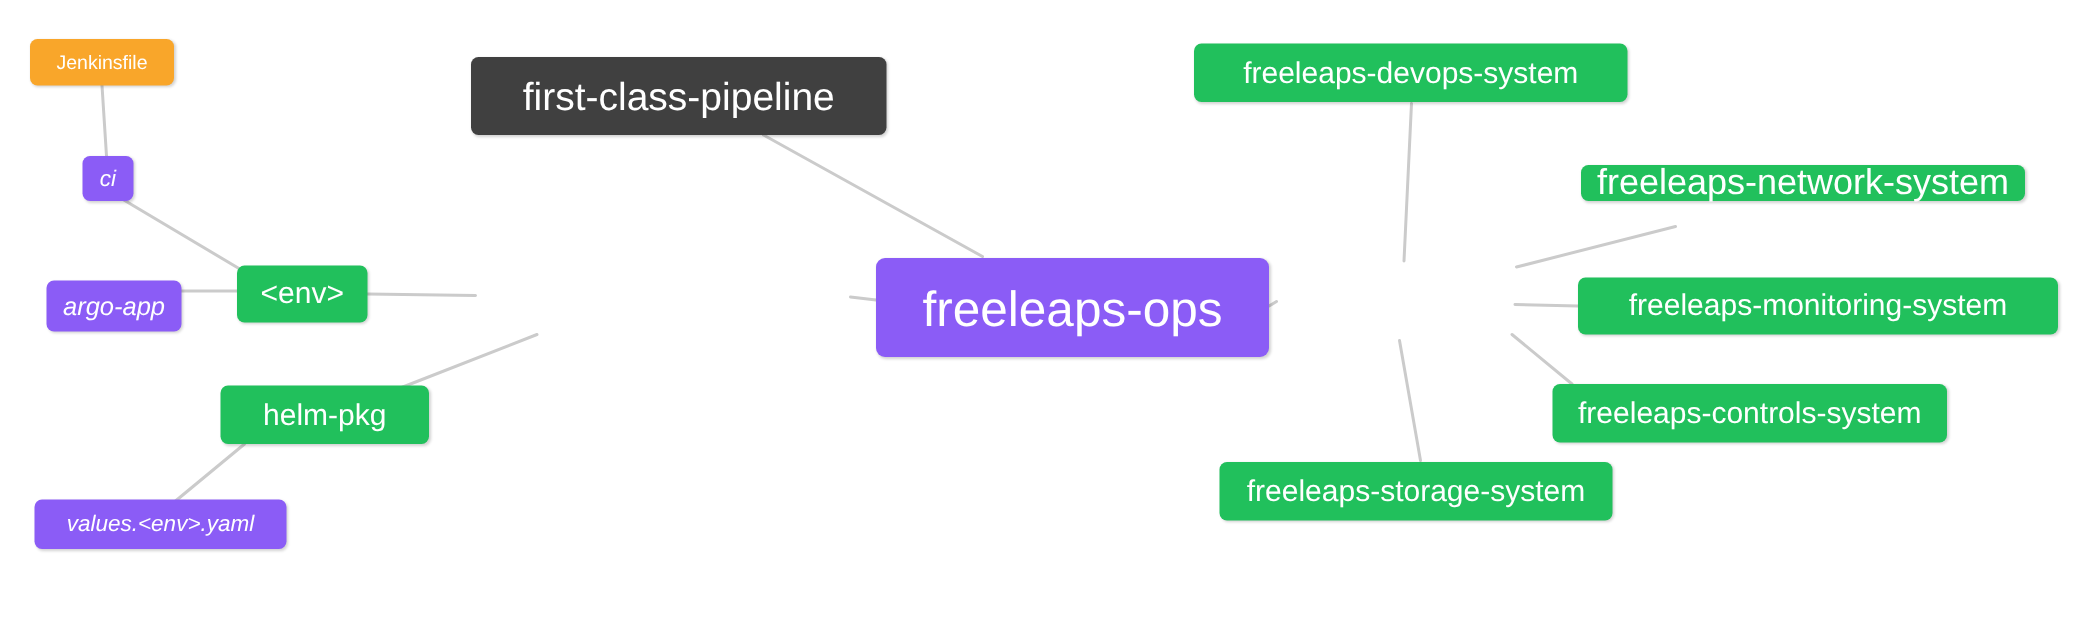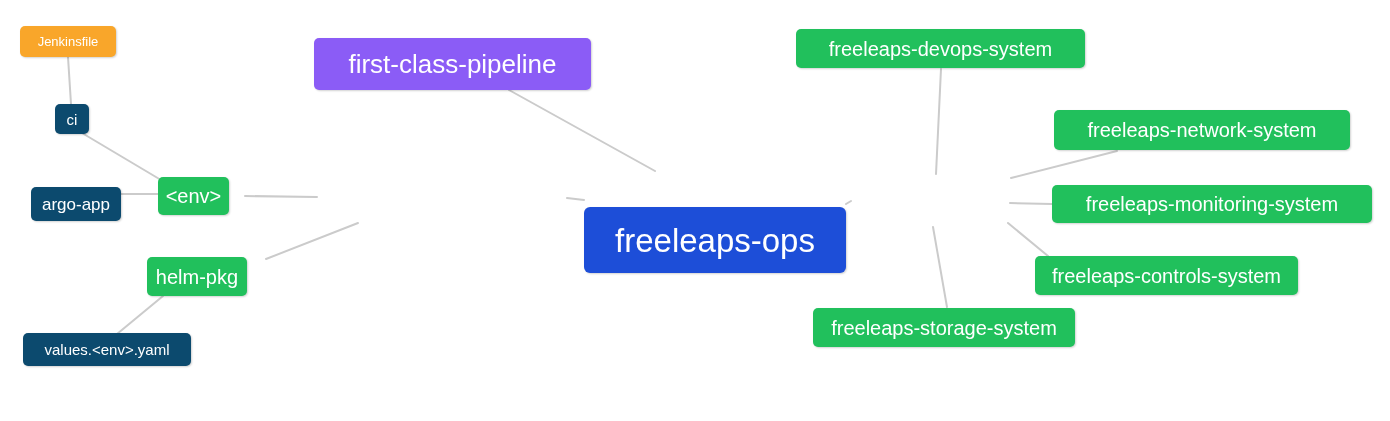--- a/index.html
+++ b/index.html
@@ -31,38 +31,38 @@
     justify-content: center;
     color: #ffffff;
     border-radius: 5px;
     box-shadow: 1px 1px 2px rgba(0,0,0,0.18);
     white-space: nowrap;
     box-sizing: border-box;
     cursor: default;
     line-height: 1;
   }
   
-  .c-root   { background: #1d4ed8; margin-top: 35px; }
-  .c-branch { background: #8b5cf6; }
+  .c-root   { background: #8b5cf6; }
+  .c-branch { background: #404040; }
   .c-green  { background: #21c05c; }
-  .c-red    { background: #0c4a6e; }
+  .c-red    { background: #8b5cf6; font-style: italic; }
   .c-orange { background: #f9a62a; }
   
   .n-jenkinsfile { left: 20px;  top: 26px;  width: 96px;  height: 31px; font-size: 13px; }
   .n-ci          { left: 55px;  top: 104px; width: 34px;  height: 30px; font-size: 15px; }
   .n-argo-app    { left: 31px;  top: 187px; width: 90px;  height: 34px; font-size: 17px; }
-  .n-env         { left: 158px; top: 177px; width: 71px;  height: 38px; font-size: 20px; }
-  .n-helm-pkg    { left: 147px; top: 257px; width: 100px; height: 39px; font-size: 20px; }
+  .n-env         { left: 158px; top: 177px; width: 87px;  height: 38px; font-size: 20px; }
+  .n-helm-pkg    { left: 147px; top: 257px; width: 139px; height: 39px; font-size: 20px; }
   .n-values      { left: 8px;   top: 333px; width: 168px; height: 33px; font-size: 15px; margin-left: 15px; }
   .n-pipeline    { left: 314px; top: 38px;  width: 277px; height: 52px; font-size: 26px; }
   .n-service     { left: 317px; top: 171px; width: 250px; height: 52px; font-size: 26px; }
   .n-ops         { left: 584px; top: 172px; width: 262px; height: 66px; font-size: 33px; border-radius: 6px; }
   .n-manifests   { left: 851px; top: 175px; width: 159px; height: 51px; font-size: 26px; }
   .n-devops      { left: 796px; top: 29px;  width: 289px; height: 39px; font-size: 20px; }
-  .n-network     { left: 1054px;top: 110px; width: 296px; height: 40px; font-size: 20px; }
+  .n-network     { left: 1054px;top: 110px; width: 296px; height: 24px; font-size: 24px; }
   .n-monitoring  { left: 1052px;top: 185px; width: 320px; height: 38px; font-size: 20px; }
   .n-controls    { left: 1035px;top: 256px; width: 263px; height: 39px; font-size: 20px; }
   .n-storage     { left: 813px; top: 308px; width: 262px; height: 39px; font-size: 20px; }
 </style>
 </head>
 <body>
 
 <div class="canvas">
 
   <svg class="edges" viewBox="0 0 1390 421" xmlns="http://www.w3.org/2000/svg" aria-hidden="true">

